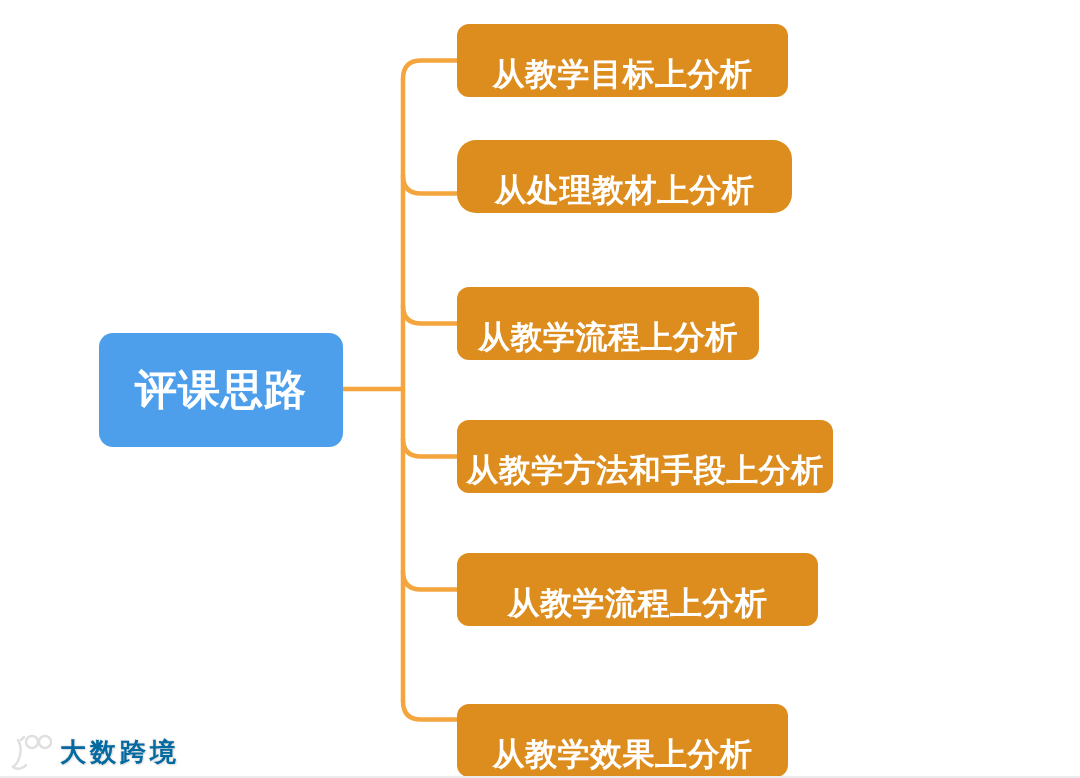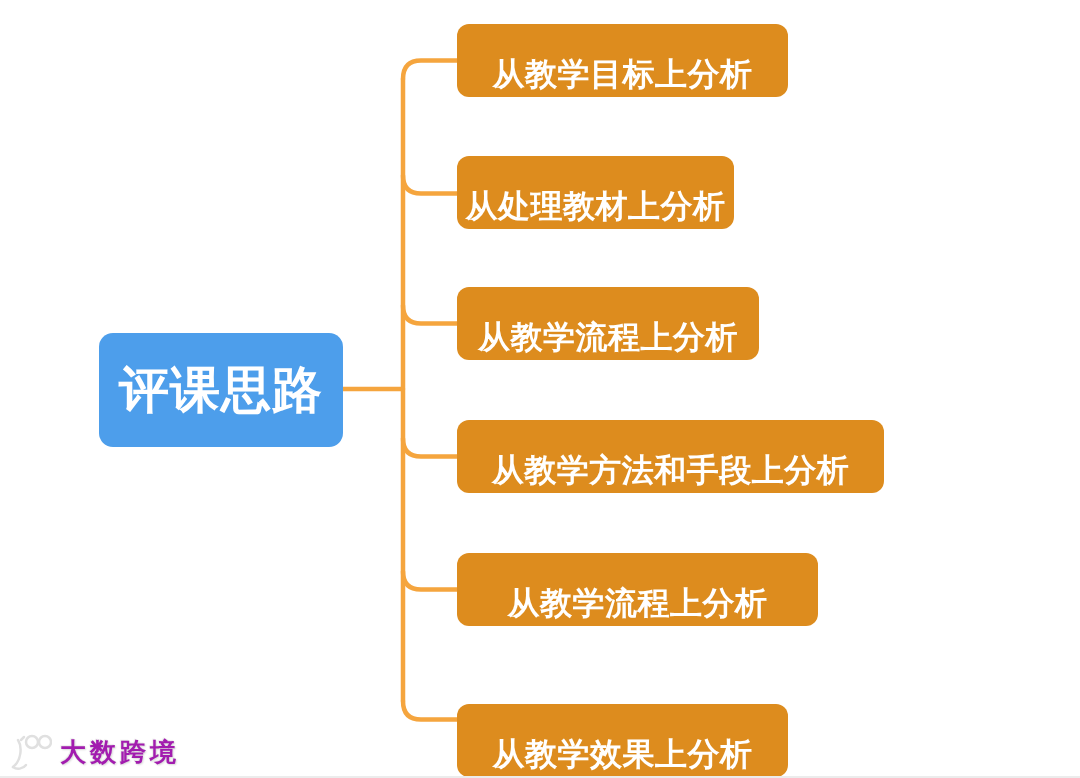--- a/index.html
+++ b/index.html
@@ -32,51 +32,51 @@
     font-weight: bold;
     white-space: nowrap;
     box-sizing: border-box;
     cursor: default;
   }
   .root-node {
     left: 99px; top: 333px;
     width: 244px; height: 114px;
     background: var(--root-fill, #4D9EEB);
     border-radius: 14px;
-    font-size: 50px;
+    font-size: 42px;
     letter-spacing: 1px;
   }
   .branch-node {
     left: 457px;
     height: 73px;
     background: var(--branch-fill, #DD8C1E);
     border-radius: 12px;
     font-size: 32px;
     letter-spacing: 0.5px;
     align-items: flex-end;
   }
   .b0 { top: 24px;  width: 331px; }
-  .b1 { top: 156px; width: 277px; }
+  .b1 { top: 140px; width: 335px; border-radius: 19px; }
   .b2 { top: 287px; width: 302px; }
-  .b3 { top: 420px; width: 427px; }
+  .b3 { top: 420px; width: 376px; }
   .b4 { top: 553px; width: 361px; }
   .b5 { top: 704px; width: 331px; }
   #watermark {
     position: absolute;
     left: 8px;
     top: 732px;
     display: flex;
     align-items: center;
     gap: 8px;
   }
   #watermark .wm-text {
     font-size: 26px;
     font-weight: bold;
     letter-spacing: 4px;
-    color: #a21caf;
+    color: #0369a1;
     text-shadow: 0 0 1px #dcdcdc, 1px 1px 2px #d8d8d8, -1px -1px 1px #ededed;
   }
   #bottom-edge {
     position: absolute;
     left: 0; bottom: 0;
     width: 1080px; height: 2px;
     background: #ececec;
   }
 </style>
 </head>

